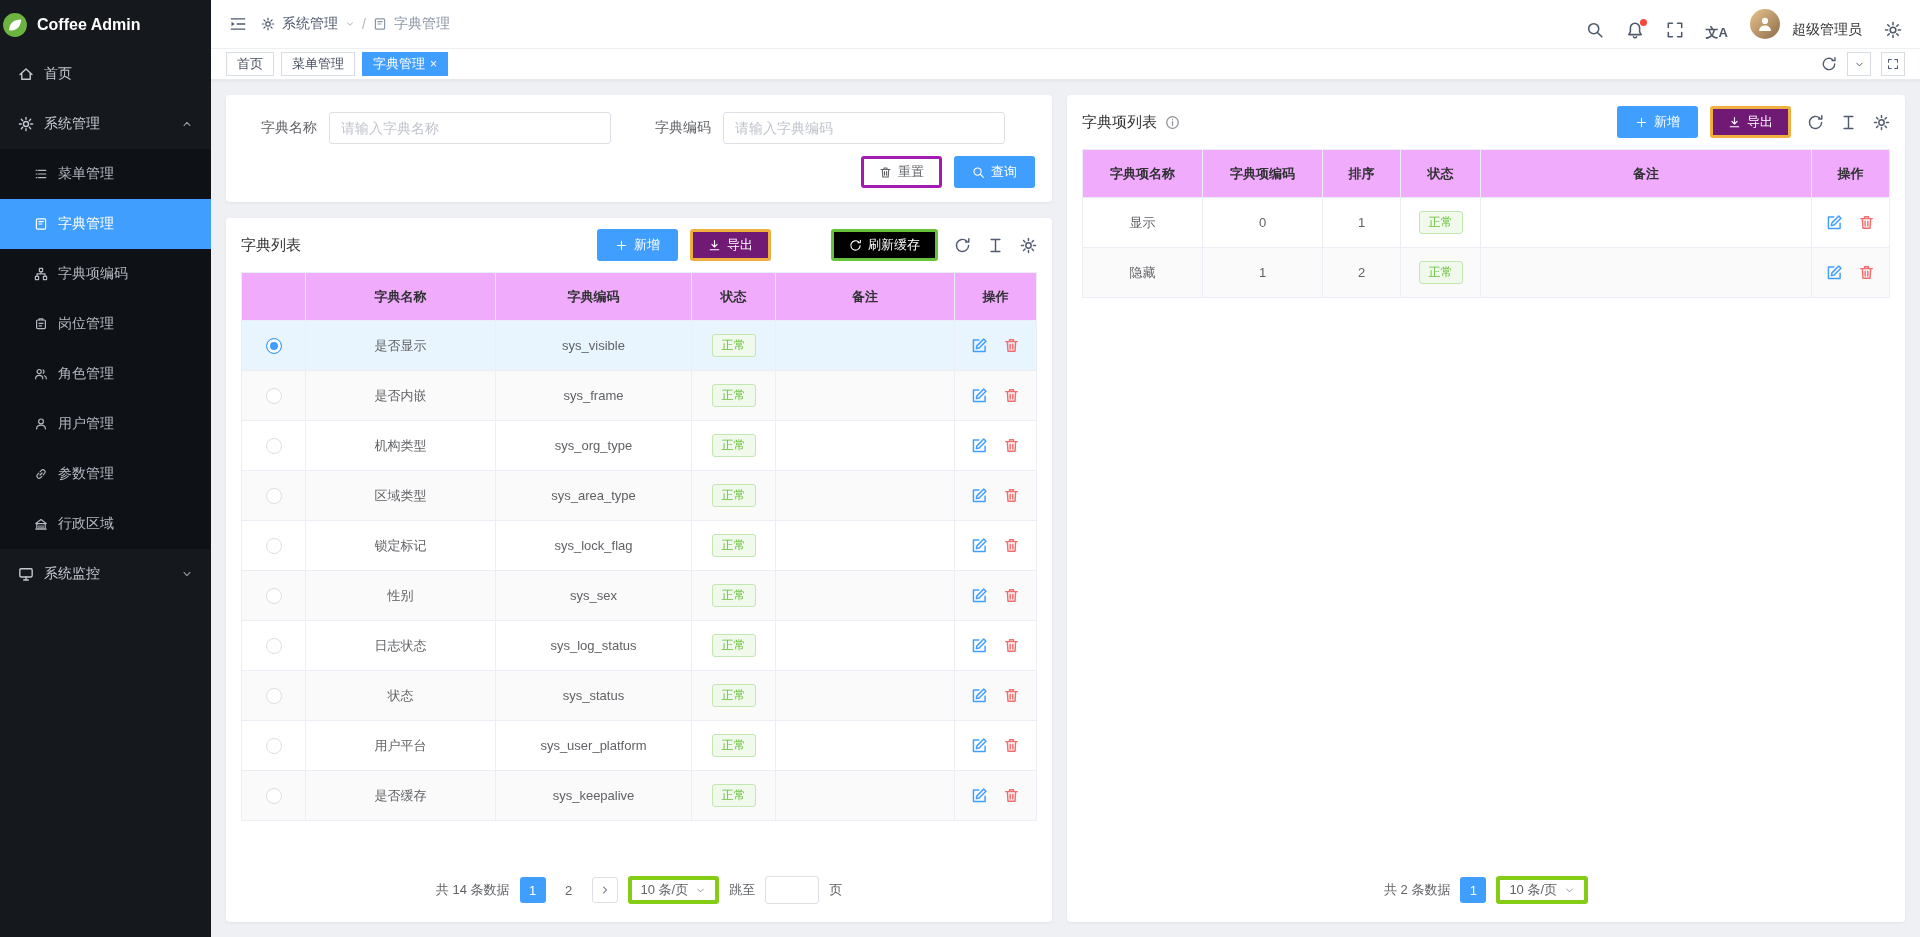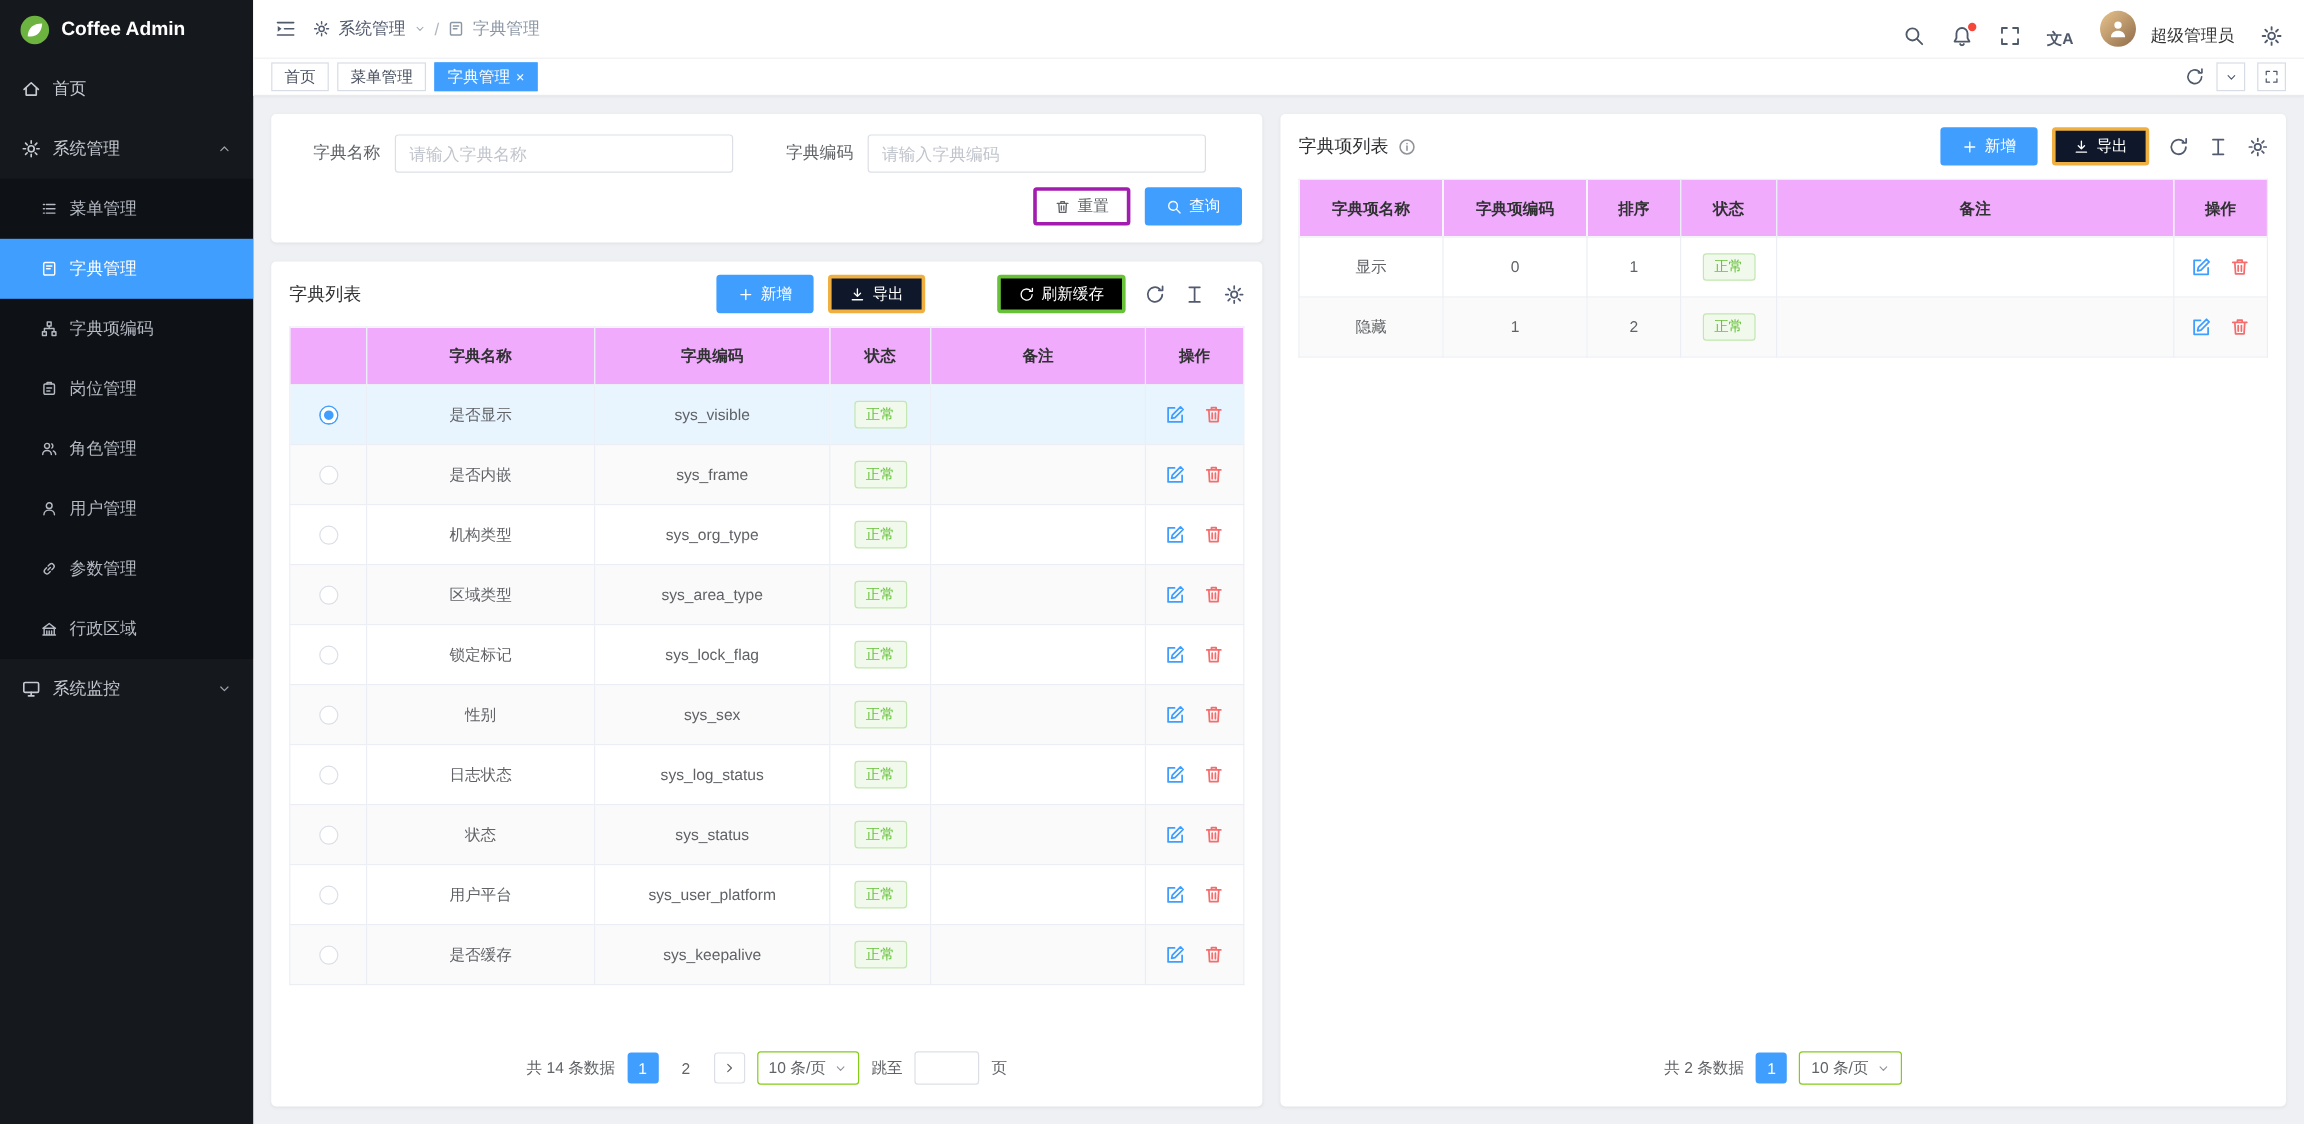--- a/index.html
+++ b/index.html
@@ -8,21 +8,21 @@
   .app{display:flex;width:100%;height:100%;}
 
   
   .icon{display:inline-flex;width:16px;height:16px;flex-shrink:0;}
   .icon svg{width:100%;height:100%;fill:none;stroke:currentColor;stroke-width:1.2;stroke-linecap:round;stroke-linejoin:round;}
   .icon.sm{width:14px;height:14px;}
   .icon.lg{width:18px;height:18px;}
 
   
   .sidebar{width:211px;background:#15181d;color:#c6cad2;display:flex;flex-direction:column;flex-shrink:0;}
-  .logo{height:49px;display:flex;align-items:center;gap:9px;padding:0 16px;color:#fff;font-weight:bold;font-size:16px;}
+  .logo{height:49px;display:flex;align-items:center;gap:9px;padding:0 2px;color:#fff;font-weight:bold;font-size:16px;}
   .logo-mark{width:26px;height:26px;display:inline-flex;}
   .menu{flex:1;overflow:hidden;}
   .menu-item{height:50px;display:flex;align-items:center;gap:10px;padding:0 18px;font-size:14px;cursor:pointer;white-space:nowrap;}
   .menu-item .chev{margin-left:auto;width:12px;height:12px;color:#9aa0aa;}
   .submenu{background:#0e1115;}
   .submenu .menu-item{padding-left:34px;color:#b4b9c2;}
   .menu-item.active{background:#409eff;color:#fff;}
   .menu-item.active .icon{color:#fff;}
 
   
@@ -64,21 +64,21 @@
   .form-input{width:282px;height:32px;border:1px solid #dcdfe6;border-radius:3px;padding:0 11px;font-size:14px;color:#606266;outline:none;
     font-family:"Liberation Sans","DejaVu Sans",sans-serif;}
   .form-input::placeholder{color:#c0c4cc;}
   .form-actions{display:flex;justify-content:flex-end;gap:12px;margin-top:12px;}
 
   
   .btn{display:inline-flex;align-items:center;gap:6px;height:32px;padding:0 15px;border-radius:3px;border:3px solid #a21caf;
     background:#fff;color:#606266;font-size:13px;cursor:pointer;font-family:inherit;}
   .btn .icon{width:13px;height:13px;}
   .btn-primary{background:#409eff;border-color:#409eff;color:#fff;}
-  .btn-warning{background:#0f172a;border-color:#efb041;color:#fff;}
+  .btn-warning{background:#701a75;border-color:#efb041;color:#fff;}
   .btn-success{background:#000000;border-color:#67c23a;color:#fff;margin-left:48px;}
 
   
   .list-card,.right-card{flex:1;display:flex;flex-direction:column;min-height:0;padding:0 15px 10px;}
   .card-head{height:54px;display:flex;align-items:center;gap:8px;flex-shrink:0;}
   .card-title{font-size:15px;color:#303133;}
   .info-icon{color:#909399;cursor:pointer;width:15px;height:15px;}
   .card-tools{margin-left:auto;display:flex;align-items:center;gap:12px;}
   .card-tools .tool{color:#515a6e;cursor:pointer;width:17px;height:17px;margin-left:4px;}
 
@@ -101,21 +101,21 @@
   .op-edit{color:#409eff;margin-right:12px;}
   .op-del{color:#f56c6c;}
 
   
   .pagination{display:flex;align-items:center;justify-content:center;gap:10px;margin-top:auto;padding:14px 2px 8px;font-size:13px;color:#606266;flex-shrink:0;}
   .page-btn{min-width:26px;height:26px;padding:0 5px;display:inline-flex;align-items:center;justify-content:center;border-radius:3px;
     background:#fff;color:#606266;cursor:pointer;}
   .page-btn.active{background:#409eff;color:#fff;}
   .page-btn.boxed{border:1px solid #dcdfe6;}
   .page-btn .icon{width:12px;height:12px;}
-  .page-select{height:28px;border:1px solid #84cc16;border-radius:3px;display:inline-flex;align-items:center;gap:7px;padding:0 9px;background:#fff;cursor:pointer;}
+  .page-select{height:28px;border:4px solid #84cc16;border-radius:3px;display:inline-flex;align-items:center;gap:7px;padding:0 9px;background:#fff;cursor:pointer;}
   .page-select .icon{width:11px;height:11px;color:#909399;}
   .jump-input{width:54px;height:28px;border:1px solid #dcdfe6;border-radius:3px;outline:none;padding:0 6px;font-size:13px;text-align:center;
     font-family:"Liberation Sans","DejaVu Sans",sans-serif;}
 </style>
 </head>
 <body>
 
 <div class="app">
 
   <aside class="sidebar">

